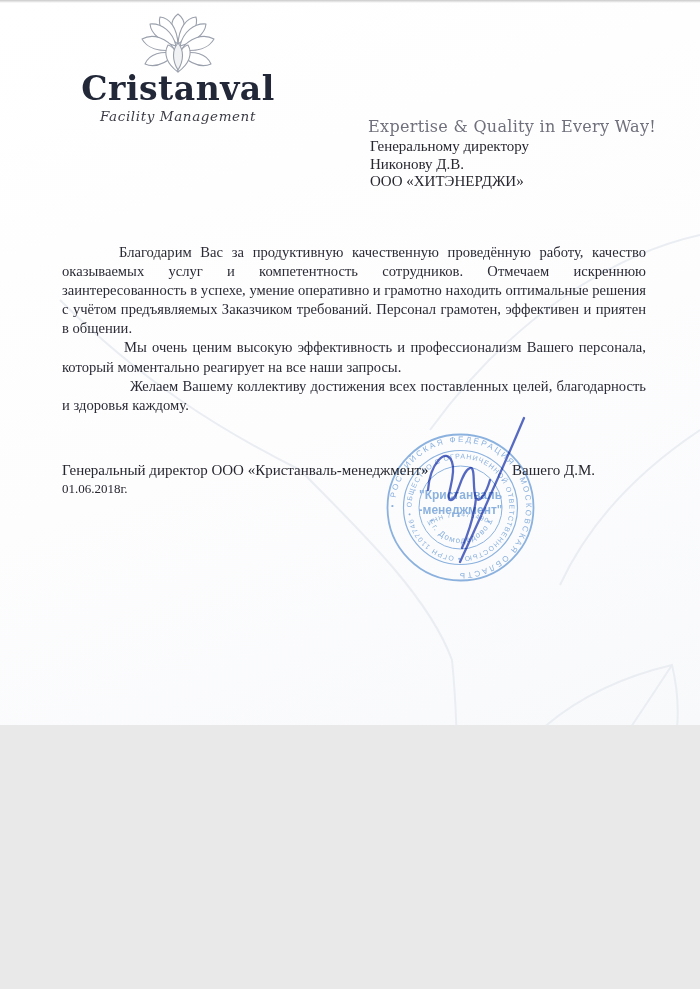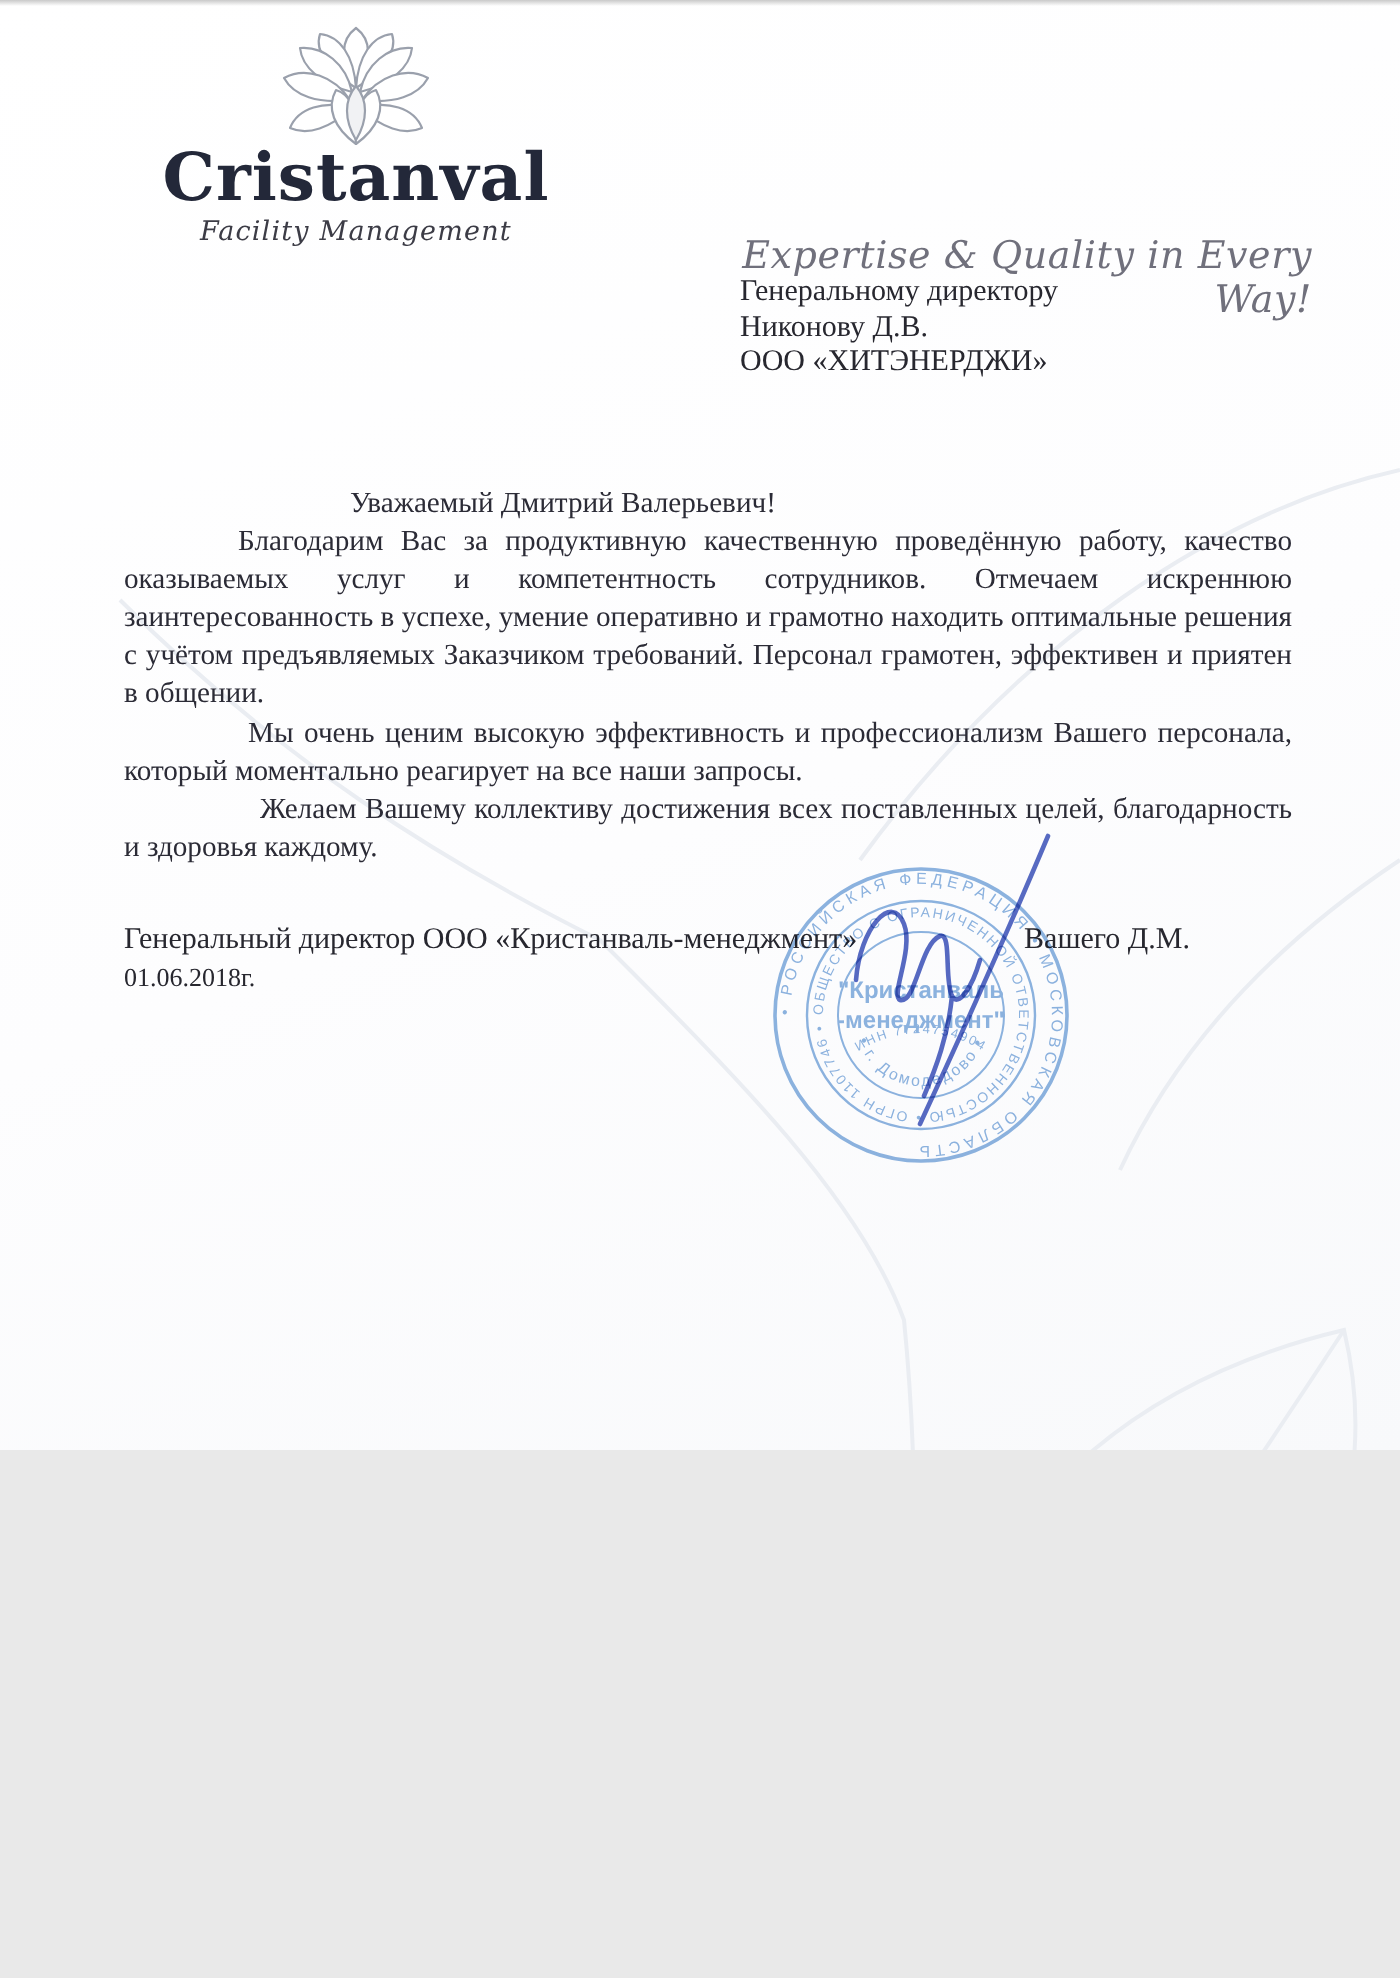--- a/index.html
+++ b/index.html
@@ -14,21 +14,21 @@
   }
   .watermark{position:absolute;inset:0;z-index:0;}
   
   .logo{position:absolute;left:72px;top:12px;width:212px;text-align:center;z-index:2;}
   .logo-flower{display:block;margin:0 auto;}
   .brand{font-family:"DejaVu Serif",serif;font-weight:bold;font-size:33px;line-height:30px;
          color:#232839;letter-spacing:.5px;}
   .brand-sub{font-family:"DejaVu Serif",serif;font-style:italic;font-size:13.5px;color:#3c3c46;
          letter-spacing:.6px;margin-top:4px;}
   .tagline{position:absolute;left:320px;top:117px;width:336px;text-align:right;z-index:2;
-         font-family:"DejaVu Serif",serif;font-style:italic;font-size:19px;color:#70707c;
+         font-family:"DejaVu Serif",serif;font-size:16px;color:#70707c;
          letter-spacing:.3px;}
   
   .recipient{position:absolute;left:370px;top:138px;z-index:2;font-size:15px;line-height:17.6px;
          color:#27272f;}
   
   .letter{position:absolute;left:62px;top:243px;width:584px;z-index:2;font-size:14.6px;
          line-height:19.1px;color:#2b2b36;text-align:justify;}
   .letter p{margin:0;}
   .greeting{text-indent:113px;text-align:left;}
   .ind-a{text-indent:48px;}
@@ -86,21 +86,20 @@
 
   <div class="tagline">Expertise &amp; Quality in Every Way!</div>
 
   <div class="recipient">
     <div>Генеральному директору</div>
     <div>Никонову Д.В.</div>
     <div>ООО «ХИТЭНЕРДЖИ»</div>
   </div>
 
   <div class="letter">
-    <p class="greeting">Уважаемый Дмитрий Валерьевич!</p>
     <p class="ind-b">Благодарим Вас за продуктивную качественную проведённую работу, качество оказываемых услуг и компетентность сотрудников. Отмечаем искреннюю заинтересованность в успехе, умение оперативно и грамотно находить оптимальные решения с учётом предъявляемых Заказчиком требований.  Персонал грамотен, эффективен и приятен в общении.</p>
     <p class="ind-c">Мы очень ценим высокую эффективность и профессионализм Вашего персонала, который моментально реагирует на все наши запросы.</p>
     <p class="ind-d">Желаем Вашему коллективу достижения всех поставленных целей, благодарность и здоровья каждому.</p>
   </div>
 
   <div class="sign-row">
     <span>Генеральный директор ООО «Кристанваль-менеджмент»</span>
     <span>Вашего Д.М.</span>
   </div>
   <div class="sign-date">01.06.2018г.</div>

